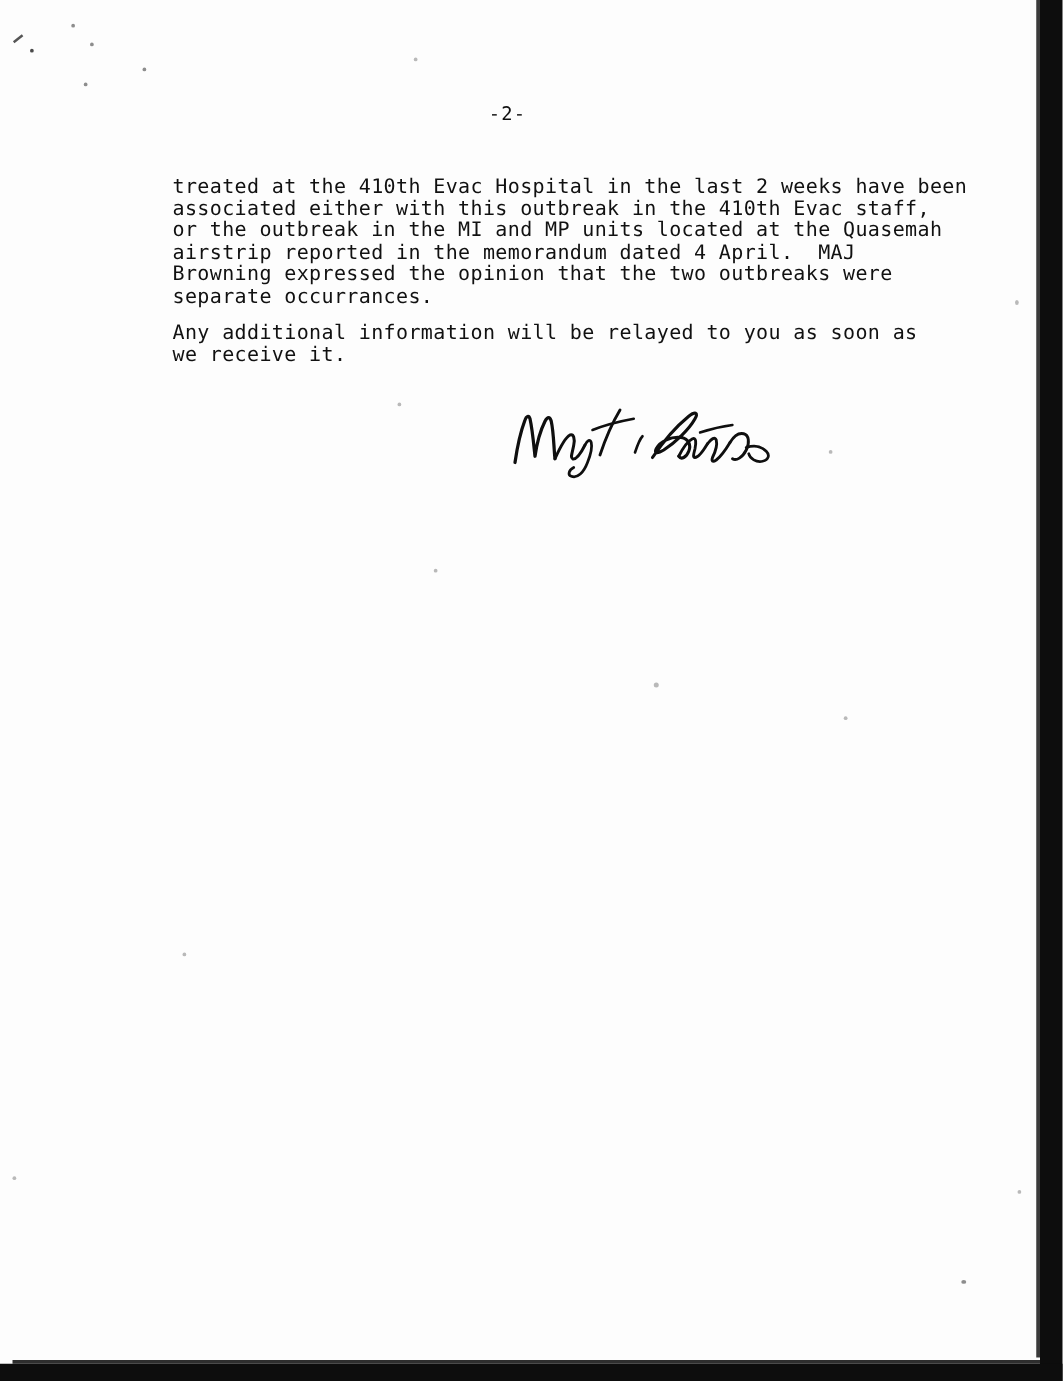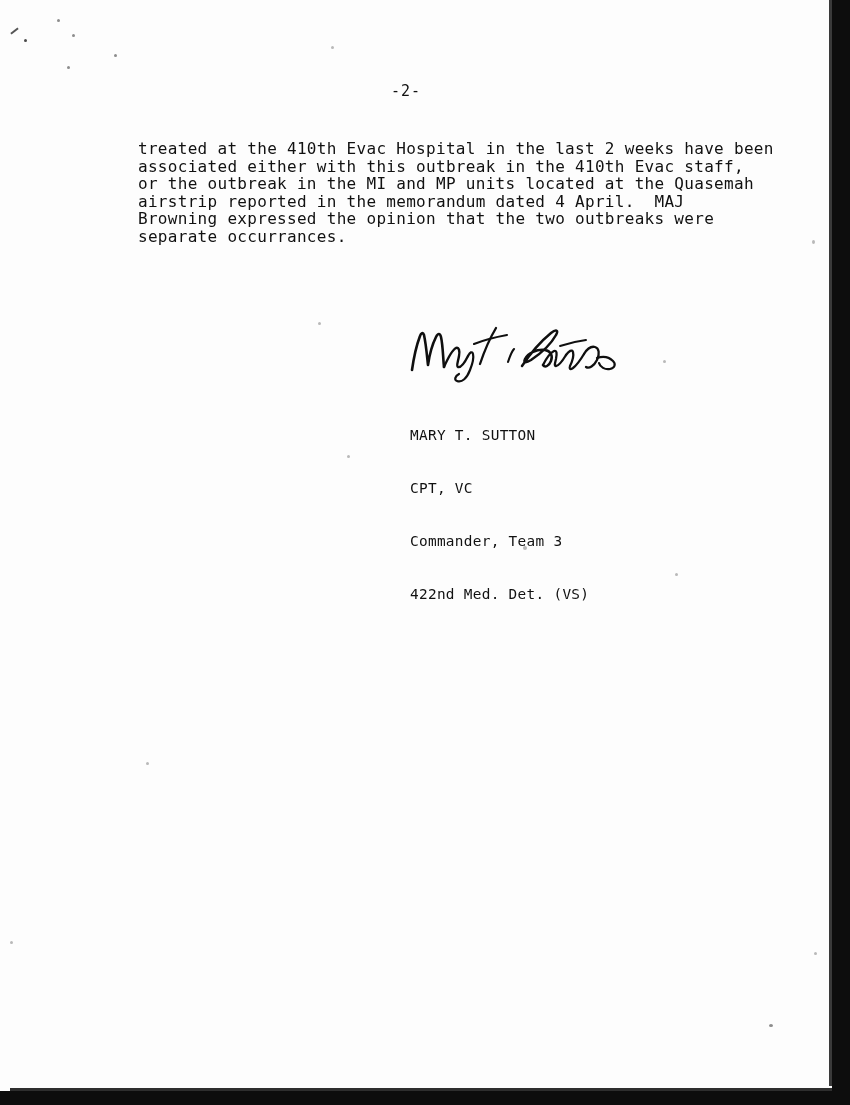--- a/index.html
+++ b/index.html
@@ -125,46 +125,42 @@
 
   <div class="page-number">-2-</div>
 
   <div class="para" id="para-1">treated at the 410th Evac Hospital in the last 2 weeks have been
 associated either with this outbreak in the 410th Evac staff,
 or the outbreak in the MI and MP units located at the Quasemah
 airstrip reported in the memorandum dated 4 April.  MAJ
 Browning expressed the opinion that the two outbreaks were
 separate occurrances.</div>
 
+  <div class="para" id="para-2">Any additional information will be relayed to you as soon as
+we receive it.</div>
 
   <div class="signature-area">
     <svg width="260" height="70" viewBox="0 0 260 70" xmlns="http://www.w3.org/2000/svg">
       <g fill="none" stroke="#0f0f0f" stroke-linecap="round" stroke-linejoin="round">
         <path d="M8 52 C 10 38, 13 26, 16 18 C 17 15, 19 14, 20 17 C 22 26, 23 38, 24 47 C 25 40, 28 27, 32 19 C 34 15, 36 15, 37 19 C 39 28, 39 40, 40 49" stroke-width="2.6"></path>
         <path d="M40 49 C 44 40, 48 32, 52 30 C 55 29, 56 33, 55 38 C 54 44, 52 48, 54 49 C 57 50, 61 44, 64 38" stroke-width="2.4"></path>
         <path d="M64 38 C 66 34, 68 33, 69 36 C 70 40, 68 47, 66 52 C 63 60, 58 65, 53 63 C 50 62, 51 58, 55 56" stroke-width="2.2"></path>
         <path d="M76 46 C 80 34, 86 20, 92 10" stroke-width="2.3"></path>
         <path d="M70 26 C 80 22, 92 19, 103 17" stroke-width="2.1"></path>
         <path d="M104 44 C 106 38, 108 33, 110 31" stroke-width="2.1"></path>
         <path d="M118 48 C 126 36, 136 24, 147 15 C 152 11, 155 12, 152 17 C 147 26, 136 36, 127 42 C 122 45, 119 45, 121 41 C 124 35, 133 31, 141 32 C 147 33, 149 38, 147 43 C 145 48, 141 50, 139 47" stroke-width="2.5"></path>
         <path d="M139 47 C 142 41, 146 35, 150 33 C 153 32, 153 36, 152 41 C 151 45, 150 48, 152 48 C 155 48, 159 42, 162 37" stroke-width="2.3"></path>
         <path d="M162 37 C 165 33, 168 31, 169 34 C 170 38, 168 44, 166 48 C 165 51, 166 52, 169 50 C 173 47, 177 41, 180 36" stroke-width="2.3"></path>
         <path d="M156 28 C 165 25, 174 23, 182 22" stroke-width="1.9"></path>
         <path d="M180 36 C 183 31, 187 28, 191 29 C 195 30, 196 36, 193 42 C 190 48, 185 51, 182 49" stroke-width="2.3"></path>
         <path d="M193 40 C 199 38, 205 39, 209 43 C 212 46, 211 50, 206 51 C 201 52, 196 49, 195 45" stroke-width="2.2"></path>
       </g>
     </svg>
   </div>
 
-  <div class="sig-block">
-    <div>MARY T. SUTTON</div>
-    <div>CPT, VC</div>
-    <div>Commander, Team 3</div>
-    <div>422nd Med. Det. (VS)</div>
-  </div>
 
   <div class="mark-slash" style="left:10px; top:30px;"></div>
   <div class="speck dark" style="left:24px; top:39px; width:3px; height:3px;"></div>
   <div class="speck" style="left:57px; top:19px; width:3px; height:3px;"></div>
   <div class="speck" style="left:72px; top:34px; width:3px; height:3px;"></div>
   <div class="speck" style="left:67px; top:66px; width:3px; height:3px;"></div>
   <div class="speck" style="left:114px; top:54px; width:3px; height:3px;"></div>
   <div class="speck light" style="left:331px; top:46px; width:3px; height:3px;"></div>
   <div class="speck light" style="left:812px; top:240px; width:3px; height:4px;"></div>
   <div class="speck light" style="left:318px; top:322px; width:3px; height:3px;"></div>

